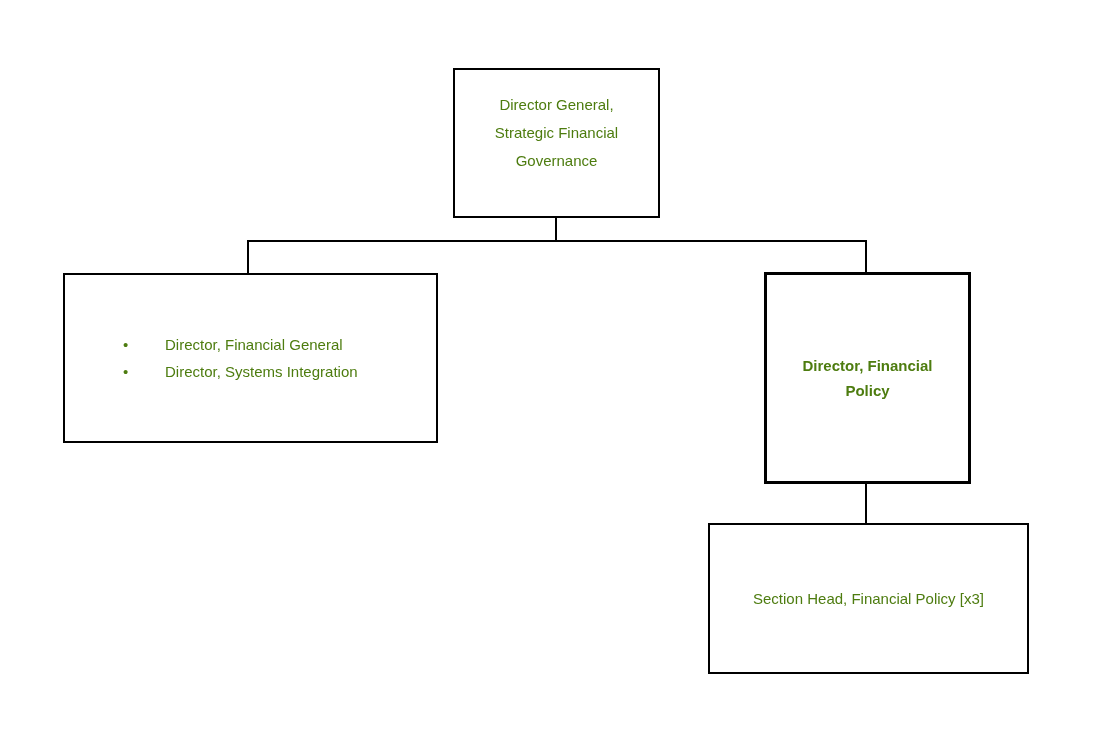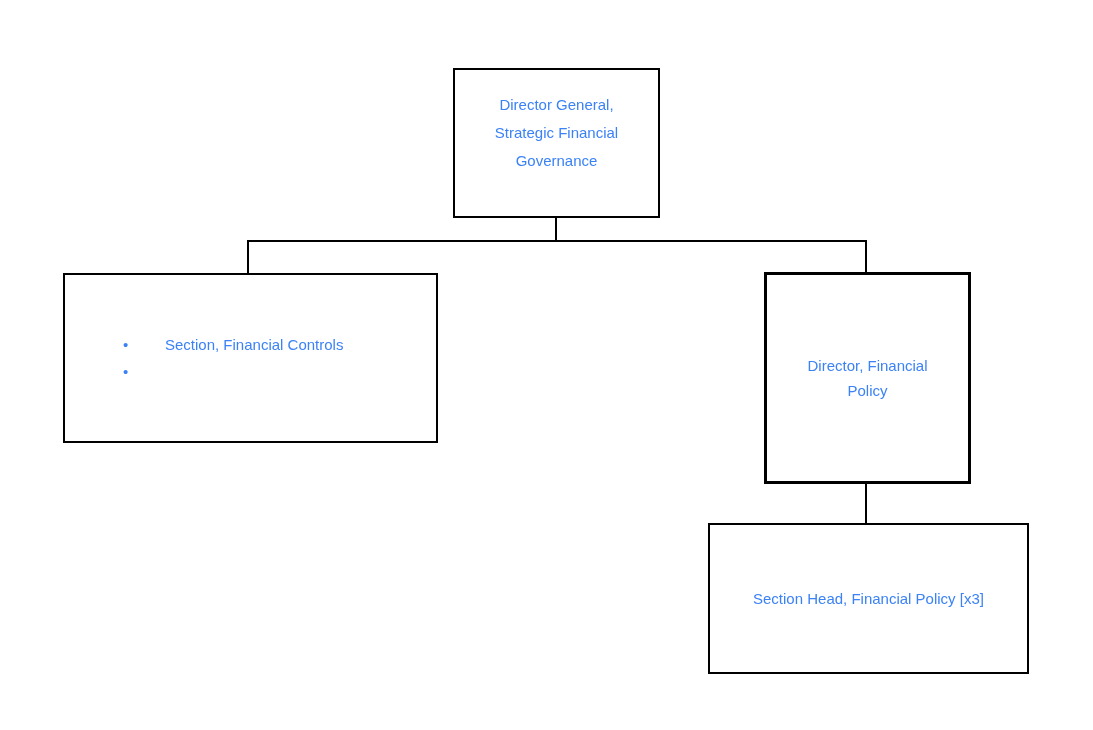--- a/index.html
+++ b/index.html
@@ -15,21 +15,21 @@
     font-family: "Liberation Sans", sans-serif;
     color: #000000;
     overflow: hidden;
   }
   .node {
     position: absolute;
     box-sizing: border-box;
     background: #ffffff;
     border: 2px solid #000000;
     font-size: 15px;
-    color: #3b82f6;
+    color: #4d7c0f;
   }
   .node-root {
     left: 453px; top: 68px;
     width: 207px; height: 150px;
     text-align: center;
     padding: 21px 10px 0 10px;
     line-height: 28px;
     white-space: pre-line;
   }
   .node-list {
@@ -50,21 +50,21 @@
     font-size: 15px;
   }
   .node-bold {
     left: 764px; top: 272px;
     width: 207px; height: 212px;
     border-width: 3px;
     display: flex;
     align-items: center;
     justify-content: center;
     text-align: center;
-    font-weight: normal;
+    font-weight: bold;
     line-height: 25px;
     white-space: pre-line;
   }
   .node-section {
     left: 708px; top: 523px;
     width: 321px; height: 151px;
     display: flex;
     align-items: center;
     justify-content: center;
     text-align: center;
@@ -91,24 +91,25 @@
   <div class="connector c-right-drop"></div>
   <div class="connector c-policy-stub"></div>
 
   <div class="node node-root">Director General,
 Strategic Financial
 Governance</div>
 
   <div class="node node-list">
     <div class="list-row">
       <span class="bullet">•</span>
-      <span>Section, Financial Controls</span>
+      <span>Director, Financial General</span>
     </div>
     <div class="list-row">
       <span class="bullet">•</span>
+      <span>Director, Systems Integration</span>
     </div>
   </div>
 
   <div class="node node-bold">Director, Financial
 Policy</div>
 
   <div class="node node-section">Section Head, Financial Policy [x3]</div>
 
 </div>
 

